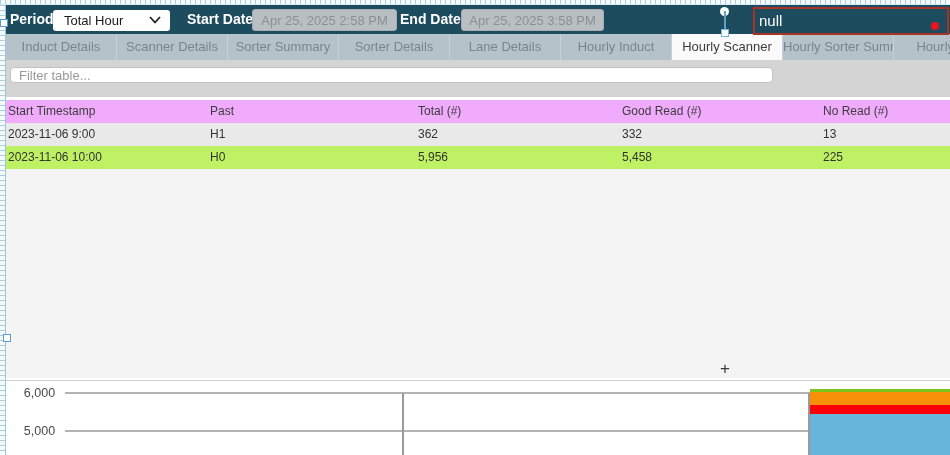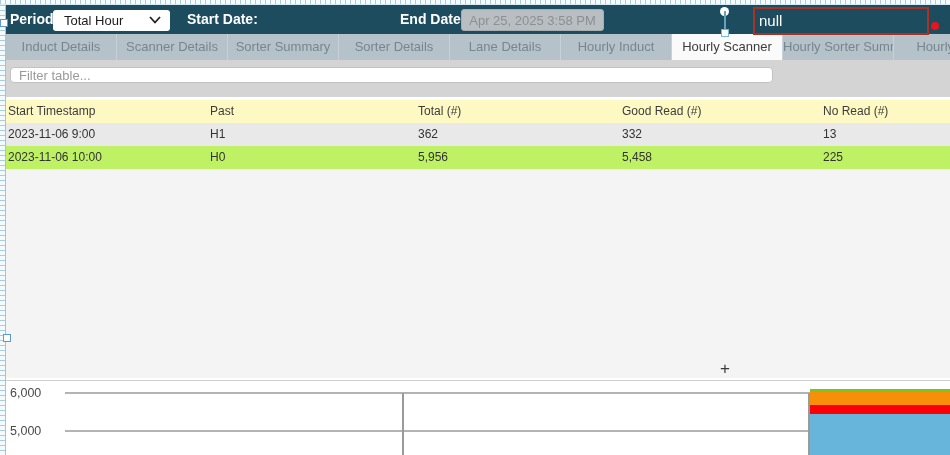--- a/index.html
+++ b/index.html
@@ -40,21 +40,21 @@
   }
   .select-box svg { position:absolute; right:9px; top:6px; }
   .date-input {
     position:absolute; top:4px; height:22px; background:#b9bec2;
     border:1px solid #a8adb1; border-radius:3px; color:#8a9094;
     font-family:"Liberation Sans",sans-serif; font-size:13px; text-align:center;
   }
   #start-input { left:246px; width:145px; }
   #end-input   { left:455px; width:143px;text-align:center; }
   .null-box {
-    position:absolute; left:747px; top:2px; width:176px; height:28px;
+    position:absolute; left:747px; top:2px; width:196px; height:28px;
     border:2px solid #a93226; background:#1d4c5e; z-index:6;
     color:#fff; font-size:15px; line-height:19px; padding:2px 0 0 4px;
   }
   
   .tabbar {
     position:absolute; left:6px; top:34px; width:944px; height:26px;
     background:#b6c2ca; display:flex; overflow:hidden;
   }
   .tab {
     flex:0 0 111px; height:26px; line-height:26px; text-align:center;
@@ -74,42 +74,42 @@
     padding:0 8px; outline:none;
   }
   .filter-panel input::placeholder { color:#9a9a9a; }
   
   .table-widget {
     position:absolute; left:6px; top:97px; width:944px; height:281px;
     background:#f4f4f4;
   }
   .t-gap { height:3px; background:#fff; }
   .t-row { position:relative; height:23px; }
-  .t-row.header { background:#fef9c3; }
+  .t-row.header { background:#f0abfc; }
   .t-row.odd    { background:#e9e9e9; }
   .t-row.even   { background:#bef264; }
   .t-row span {
     position:absolute; top:0; line-height:23px; font-size:12px; color:#333;
     white-space:nowrap;
   }
   .t-row.header span { color:#3c3c3c; }
   .c0 { left:2px; } .c1 { left:204px; } .c2 { left:412px; }
   .c3 { left:616px; } .c4 { left:817px; }
   .plus-handle {
     position:absolute; left:711px; top:264px; width:16px; height:16px;
     text-align:center; line-height:16px; font-size:17px; color:#3a3a3a;
     cursor:move;
   }
   
   .chart-widget {
     position:absolute; left:6px; top:380px; width:944px; height:75px;
     background:#fff; border-top:1px solid #cfcfcf; overflow:hidden;
   }
   .ytick {
-    position:absolute; left:4px; width:47px; height:14px; text-align:left;
+    position:absolute; left:10px; width:47px; height:14px; text-align:center;
     font-size:12.5px; color:#4a4a4a;
   }
   #ytick-0 { top:5px; } #ytick-1 { top:43px; }
   .grid-h { position:absolute; left:59px; right:0; height:2px; background:#b3b3b3; }
   #grid-h-0 { top:11px; } #grid-h-1 { top:49px; }
   .grid-v { position:absolute; width:2px; top:12px; height:63px; background:#9a9a9a; }
   #grid-v-0 { left:396px; } #grid-v-1 { left:802px; }
   #stacked-bar { position:absolute; left:804px; width:140px; overflow:hidden; z-index:2; }
   
   .overlay { position:absolute; inset:0; z-index:10; pointer-events:none; }
@@ -129,20 +129,21 @@
 
   <div class="topbar">
     <span class="lbl" id="period-label">Period:</span>
     <div class="select-box">
       <span>Total Hour</span>
       <svg width="12" height="8" viewBox="0 0 12 8">
         <polyline points="1,1 6,6.5 11,1" fill="none" stroke="#222" stroke-width="1.8"></polyline>
       </svg>
     </div>
     <span class="lbl" id="start-label">Start Date:</span>
+    <input class="date-input" id="start-input" readonly="" value="Apr 25, 2025 2:58 PM" style="">
     <span class="lbl" id="end-label">End Date:</span>
     <input class="date-input" id="end-input" readonly="" value="Apr 25, 2025 3:58 PM" style="">
     <div class="null-box">
       <span>null</span>
     </div>
   </div>
 
   <div class="tabbar">
     <div class="tab">Induct Details</div>
     <div class="tab">Scanner Details</div>

